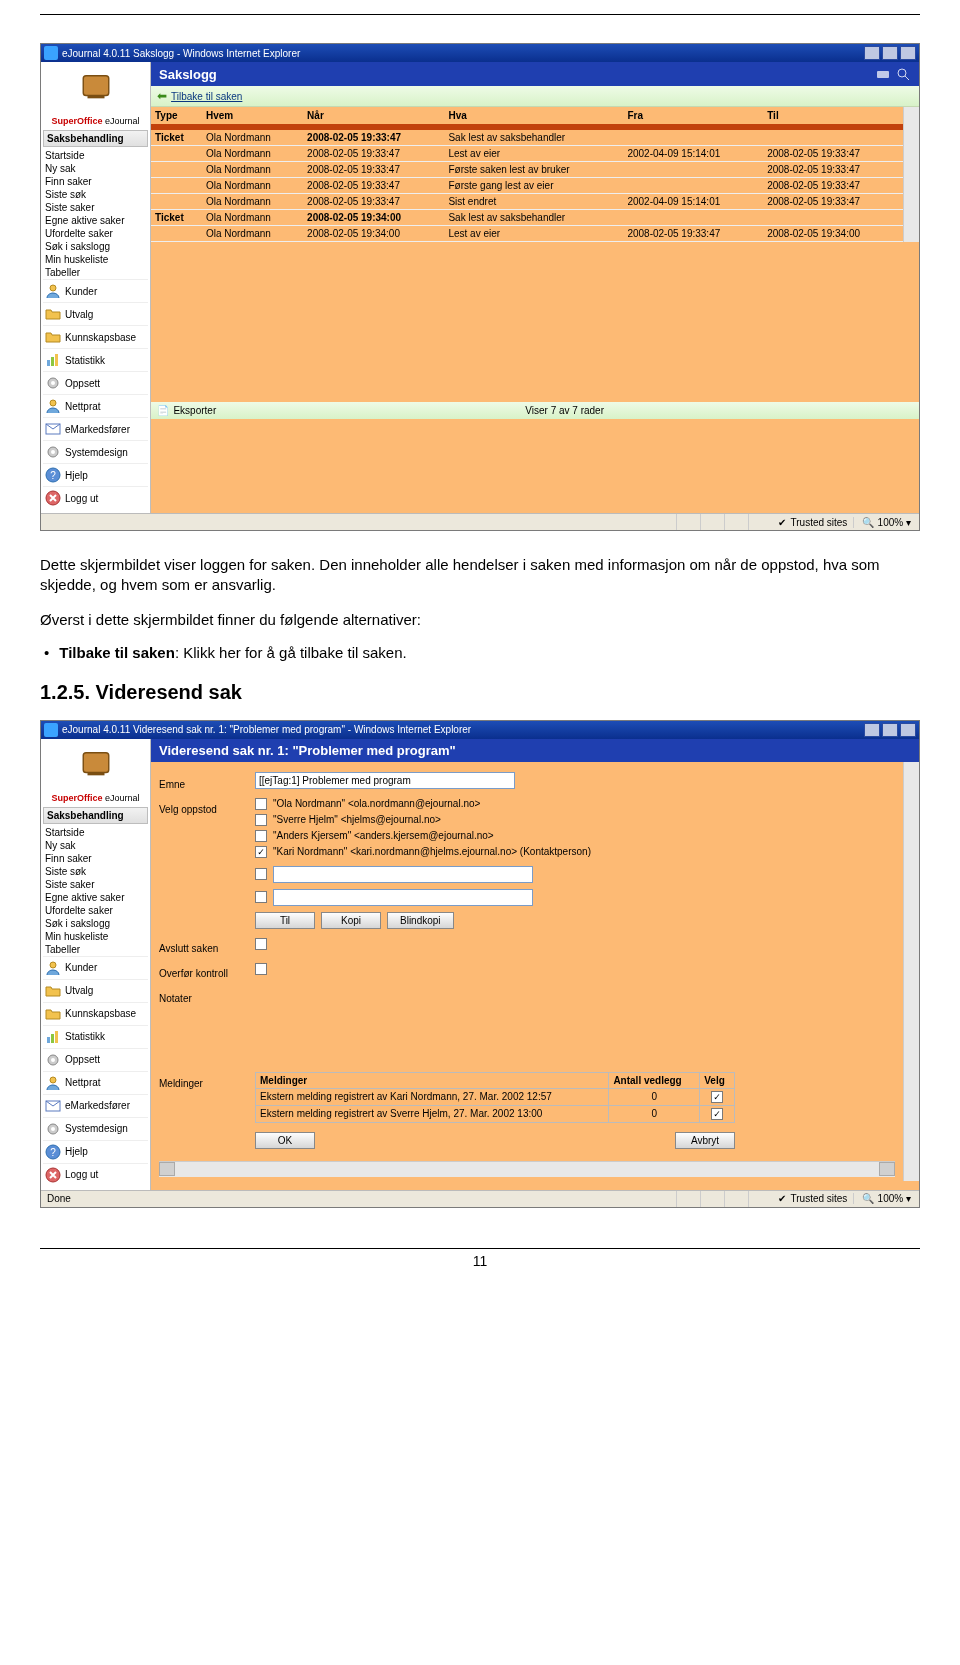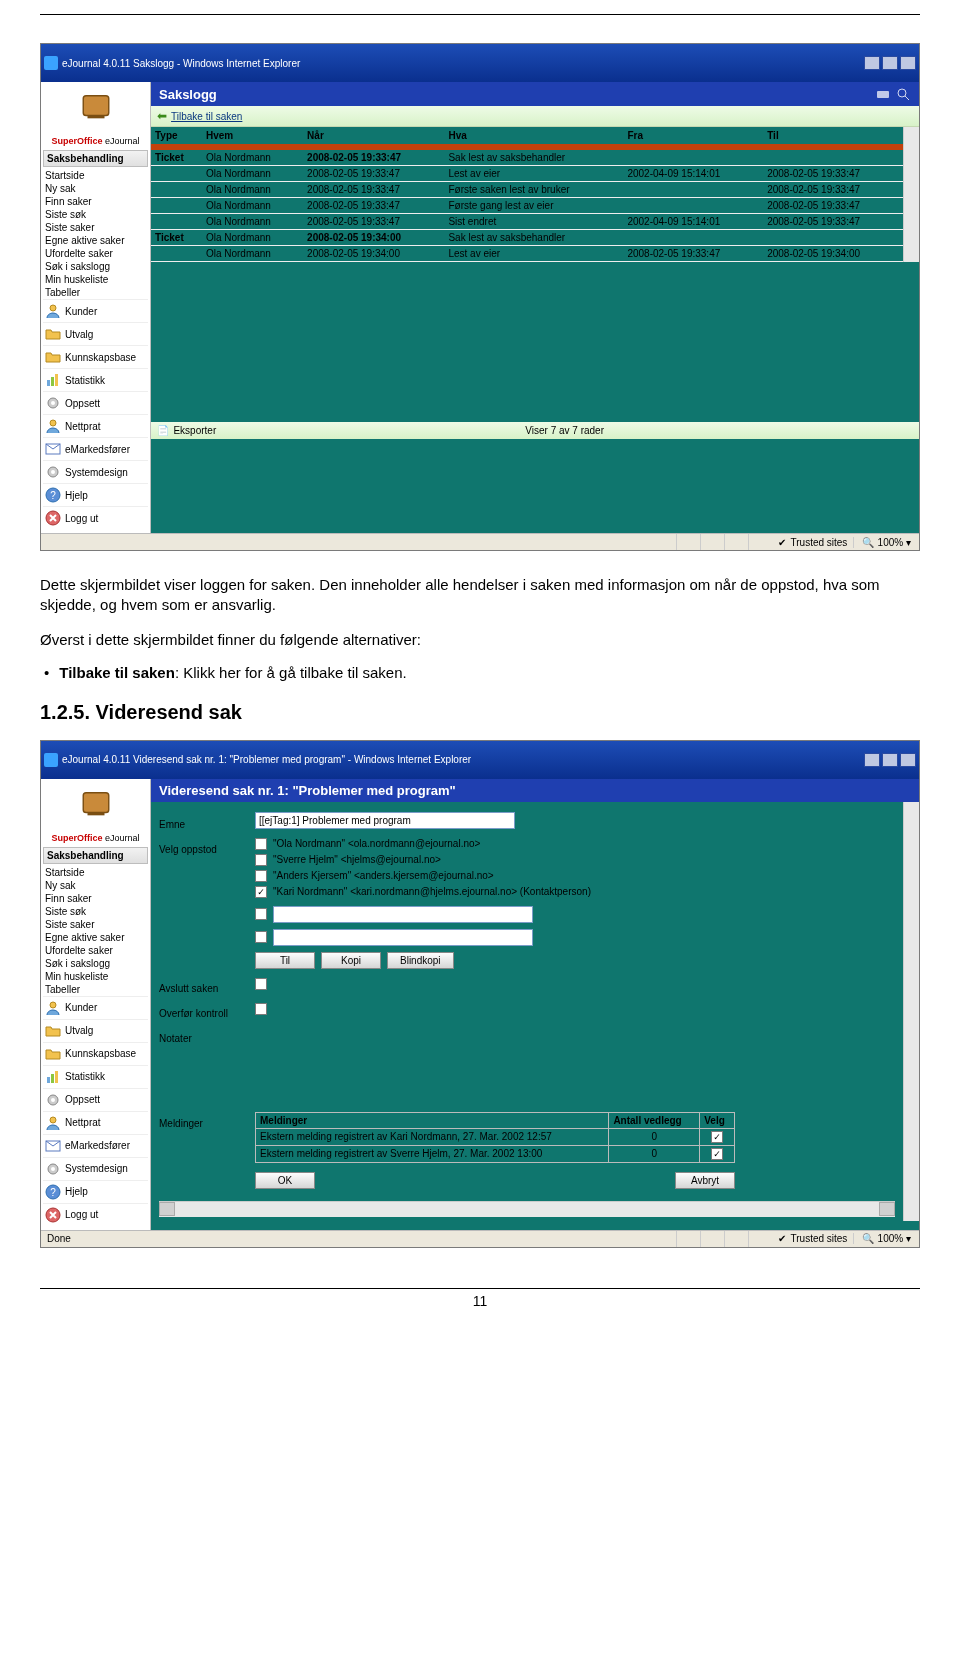--- a/index.html
+++ b/index.html
@@ -4,38 +4,38 @@
 <style>
   * { box-sizing: border-box; margin: 0; padding: 0; }
   body { background: #c8c8c8; font-family: Arial, Helvetica, sans-serif; font-size: 12px; }
   .page { width: 960px; min-height: 1665px; background: #fff; margin: 0 auto; padding: 10px 40px 40px; position: relative; }
   .header-text { text-align: center; margin: 6px 0 10px; color: #000; font-size: 14px; }
   .hr { border: 0; border-top: 1px solid #000; margin: 4px 0 28px; }
   .hr.bot { margin: 40px 0 4px; }
 
   
   .app { border: 1px solid #7a7a7a; background: #fff; margin: 0 0 24px; font-size: 10px; }
-  .titlebar { background: linear-gradient(#1d4db6,#0a2f8e); color:#fff; display:flex; align-items:center; padding: 12px 3px; }
+  .titlebar { background: linear-gradient(#1d4db6,#0a2f8e); color:#fff; display:flex; align-items:center; padding: 2px 3px; }
   .titlebar .ie-icon { width: 14px; height: 14px; margin-right:4px; background: #3aa3ff; border-radius:2px; display:inline-block; }
   .titlebar .t { flex:1; font-size: 10px; }
   .titlebar .btn { width:16px; height:14px; background:#bfc8e2; margin-left:2px; border:1px solid #2a4aa0;}
   .appbody { display:flex; min-height: 380px; }
   .app .sidebar { width: 110px; border-right: 1px solid #bdbdbd; padding: 4px 2px; }
   .logo-top { text-align:center; height: 50px; padding:4px 0;}
   .logo-top svg { width:34px; height:34px; }
   .brand { font-size: 9px; text-align:center; margin-bottom: 4px;}
   .brand .so { color:#c70000; font-weight:bold; }
   .brand .ej { color:#000; }
   .navhead { background: linear-gradient(#f2f2f2,#e0e0e0); border:1px solid #bdbdbd; padding:2px 3px; font-size:10px; font-weight:bold; margin-bottom:2px;}
   .navitem { font-size: 10px; padding: 1px 2px; color: #000; }
   .navrow { display:flex; align-items:center; gap:4px; padding:3px 2px; border-top:1px solid #eee; }
   .navrow .ic { width:16px; height:16px; display:inline-flex; align-items:center; justify-content:center; }
   .navrow .lbl { font-size:10px; }
 
-  .mainarea { flex:1; background:#0f766e; position:relative; }
+  .mainarea { flex:1; background:#fdba74; position:relative; }
   .maintitle { background:#1f3fb0; color:#fff; font-weight:bold; font-size: 13px; padding:4px 8px; display:flex; align-items:center;}
   .maintitle .spacer { flex:1;}
   .maintitle .ti { width:16px; height:16px; margin-left:4px; opacity:0.8;}
   .crumb { background: linear-gradient(#eefbe6,#d8f2c8); padding: 3px 6px; border-bottom:1px solid #c4d8b2; display:flex; align-items:center;}
   .crumb .arrow { color:#3a8a1a; margin-right:4px; font-size:12px;}
   .crumb .clink { color:#0a3780; text-decoration:underline; font-size:10px;}
 
   .logtable { width:100%; border-collapse:collapse; }
   .logtable th { text-align:left; font-weight:bold; padding: 3px 4px; font-size:10px; border-bottom:6px solid #c2410c;}
   .logtable td { padding: 2px 4px; font-size:10px; border-bottom:1px solid #eee; white-space:nowrap;}

